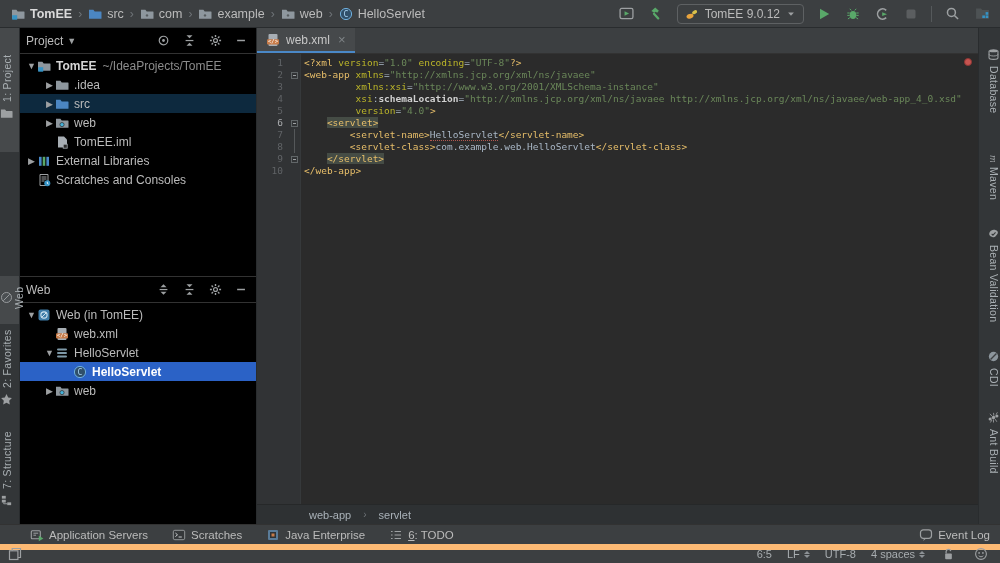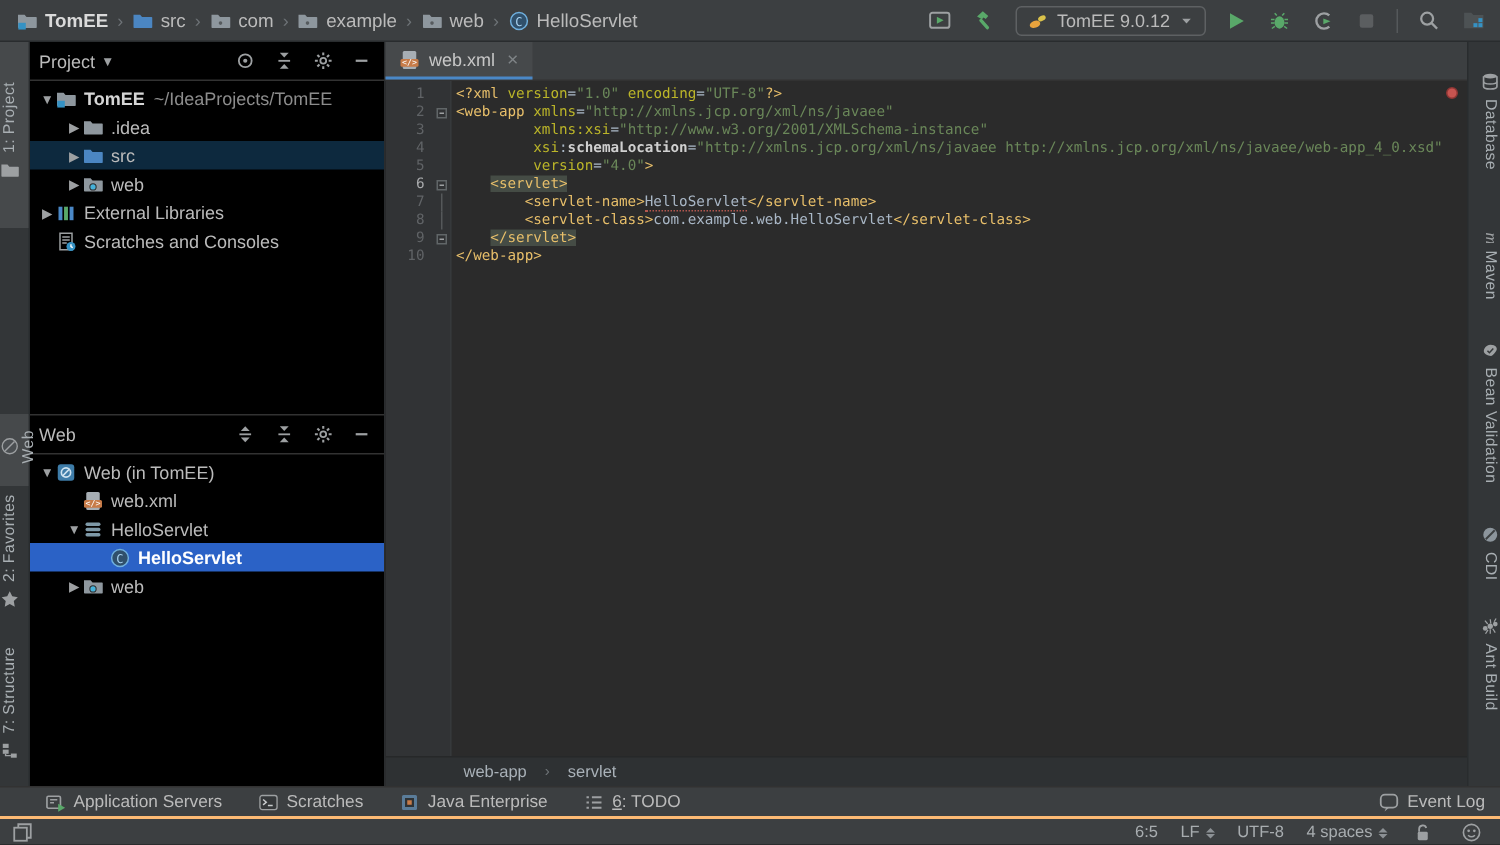--- a/index.html
+++ b/index.html
@@ -90,21 +90,21 @@
   .xcrumbs{height:20px;flex:none;background:#2e3133;border-top:1px solid #262829;
            display:flex;align-items:center;padding-left:52px;font-size:11px;color:#a9b1b8;gap:12px;}
   .xcrumb-sep{color:#6e7377;font-size:10px;}
 
   
   .btoolbar{height:20px;border-top:1px solid #323232;display:flex;align-items:center;
             padding:0 10px 0 30px;font-size:11.5px;color:#bbbbbb;background:#3c3f41;}
   .bbtn{display:flex;align-items:center;gap:5px;margin-right:24px;}
   .bbtn u{text-decoration:underline;}
   .eventlog{margin-left:auto;display:flex;align-items:center;gap:5px;}
-  .statusbar{height:19px;border-top:2px solid #fdba74;display:flex;align-items:flex-start;
+  .statusbar{height:19px;border-top:6px solid #fdba74;display:flex;align-items:flex-end;
              padding:0 10px 0 6px;font-size:11px;color:#a8adb0;background:#3c3f41;}
   .sb-right{margin-left:auto;display:flex;align-items:center;gap:15px;}
   .sb-item{display:flex;align-items:center;gap:4px;}
   .updown{display:inline-flex;flex-direction:column;line-height:0;gap:1px;}
   .updown i{display:block;width:0;height:0;border-left:3px solid transparent;
             border-right:3px solid transparent;}
   .updown .u{border-bottom:3px solid #8c9195;}
   .updown .d{border-top:3px solid #8c9195;}
 </style>
 </head>
@@ -360,20 +360,30 @@
             </div>
             <div class="trow" style="padding-left: 24px;">
               <span class="arrow">▶</span>
               <span class="ticn icon">
                 <svg width="14" height="14" viewBox="0 0 14 14" xmlns="http://www.w3.org/2000/svg">
                   <path d="M1 2.8h4.4l1.3 1.6H13a.5.5 0 0 1 .5.5v6.3a.5.5 0 0 1-.5.5H1.5a.5.5 0 0 1-.5-.5V2.8z" fill="#8e979e"></path>
                   <circle cx="7" cy="8.6" r="2.1" fill="#45b1d9" stroke="#2b2b2b" stroke-width=".7"></circle>
                 </svg>
               </span>
               <span class="tlbl">web</span>
+            </div>
+            <div class="trow" style="padding-left: 24px;">
+              <span class="arrow"></span>
+              <span class="ticn icon">
+                <svg width="14" height="14" viewBox="0 0 14 14" xmlns="http://www.w3.org/2000/svg">
+                  <path d="M3 1.5h6l3 3v8H3z" fill="#a7aeb4"></path>
+                  <rect x="8.2" y="9.2" width="4" height="4" fill="#2b2b2b" stroke="#a7aeb4" stroke-width=".8"></rect>
+                </svg>
+              </span>
+              <span class="tlbl">TomEE.iml</span>
             </div>
             <div class="trow" style="padding-left: 6px;">
               <span class="arrow">▶</span>
               <span class="ticn icon">
                 <svg width="14" height="14" viewBox="0 0 14 14" xmlns="http://www.w3.org/2000/svg">
                   <rect x="2" y="2.8" width="2.6" height="9" fill="#4a88c7"></rect>
                   <rect x="5.7" y="2.8" width="2.6" height="9" fill="#59a869"></rect>
                   <rect x="9.4" y="2.8" width="2.6" height="9" fill="#4a88c7"></rect>
                 </svg>
               </span>

